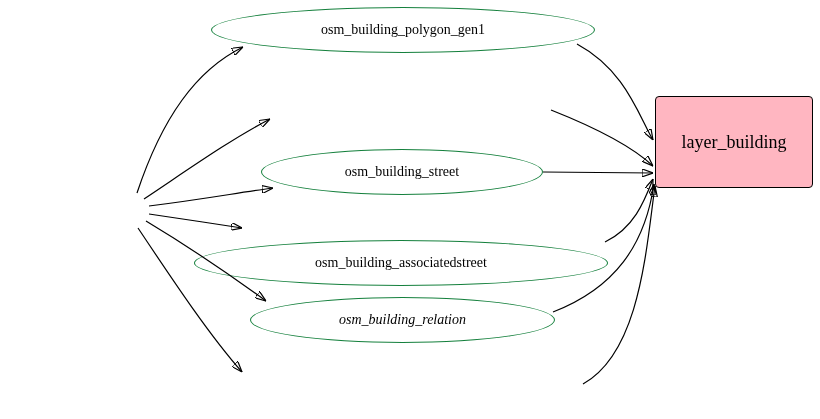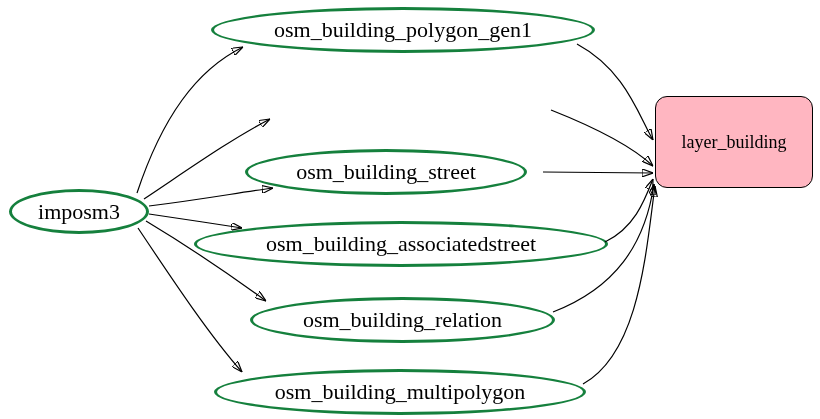--- a/index.html
+++ b/index.html
@@ -7,40 +7,40 @@
     position: relative;
     width: 820px;
     height: 419px;
     background: #ffffff;
     font-family: "Liberation Serif", "DejaVu Serif", serif;
     overflow: hidden;
   }
   .node-ellipse {
     position: absolute;
     box-sizing: border-box;
-    border: 3px solid #15803d;
+    border: 1px solid #15803d;
     border-radius: 50%;
     background: #ffffff;
     display: flex;
     align-items: center;
     justify-content: center;
-    font-size: 22px;
+    font-size: 14px;
     color: #000000;
     white-space: nowrap;
     z-index: 1;
   }
   .layer-node {
     position: absolute;
     box-sizing: border-box;
     left: 655px;
     top: 96px;
     width: 158px;
     height: 92px;
     border: 1px solid #000000;
-    border-radius: 12px;
+    border-radius: 4px;
     display: flex;
     flex-direction: column;
     overflow: hidden;
     z-index: 1;
   }
   .layer-row {
     flex: 1;
     display: flex;
     align-items: center;
     justify-content: center;
@@ -53,54 +53,48 @@
     position: absolute;
     left: 0; top: 0;
     z-index: 2;
     pointer-events: none;
   }
   svg.edges path { stroke: #000000; stroke-width: 1.2; fill: none; }
   
   #n-imposm3        { left: 9px;   top: 189px; width: 140px; height: 45px; }
   #n-gen1           { left: 211px; top: 7px;   width: 384px; height: 46px; }
   #n-polygon        { left: 250px; top: 78px;  width: 305px; height: 46px; }
-  #n-street         { left: 245px; top: 149px; width: 282px; height: 46px; }
-  #n-assoc          { left: 194px; top: 221px; width: 414px; height: 46px; }
-  #n-relation       { left: 250px; top: 297px; width: 305px; height: 46px; }
+  #n-street         { left: 261px; top: 149px; width: 282px; height: 46px; }
+  #n-assoc          { left: 194px; top: 240px; width: 414px; height: 46px; }
+  #n-relation       { left: 250px; top: 297px; width: 305px; height: 46px; font-style: italic; }
   #n-multipolygon   { left: 214px; top: 369px; width: 372px; height: 46px; }
 </style>
 </head>
 <body>
 
 <div class="canvas">
 
-  <div class="node-ellipse" id="n-imposm3">
-    <span>imposm3</span>
-  </div>
 
   <div class="node-ellipse" id="n-gen1">
     <span>osm_building_polygon_gen1</span>
   </div>
 
 
   <div class="node-ellipse" id="n-street">
     <span>osm_building_street</span>
   </div>
 
   <div class="node-ellipse" id="n-assoc">
     <span>osm_building_associatedstreet</span>
   </div>
 
   <div class="node-ellipse" id="n-relation">
     <span>osm_building_relation</span>
   </div>
 
-  <div class="node-ellipse" id="n-multipolygon">
-    <span>osm_building_multipolygon</span>
-  </div>
 
   <div class="layer-node" style="background: rgb(255, 182, 193); border-color: rgb(0, 0, 0);">
     <div class="layer-row">
       <span>layer_building</span>
     </div>
   </div>
 
   <svg class="edges" width="820" height="419" viewBox="0 0 820 419">
     <defs>
       <marker id="arrow" viewBox="0 0 11 8" refX="11" refY="4" markerUnits="userSpaceOnUse" markerWidth="11" markerHeight="8" orient="auto">

